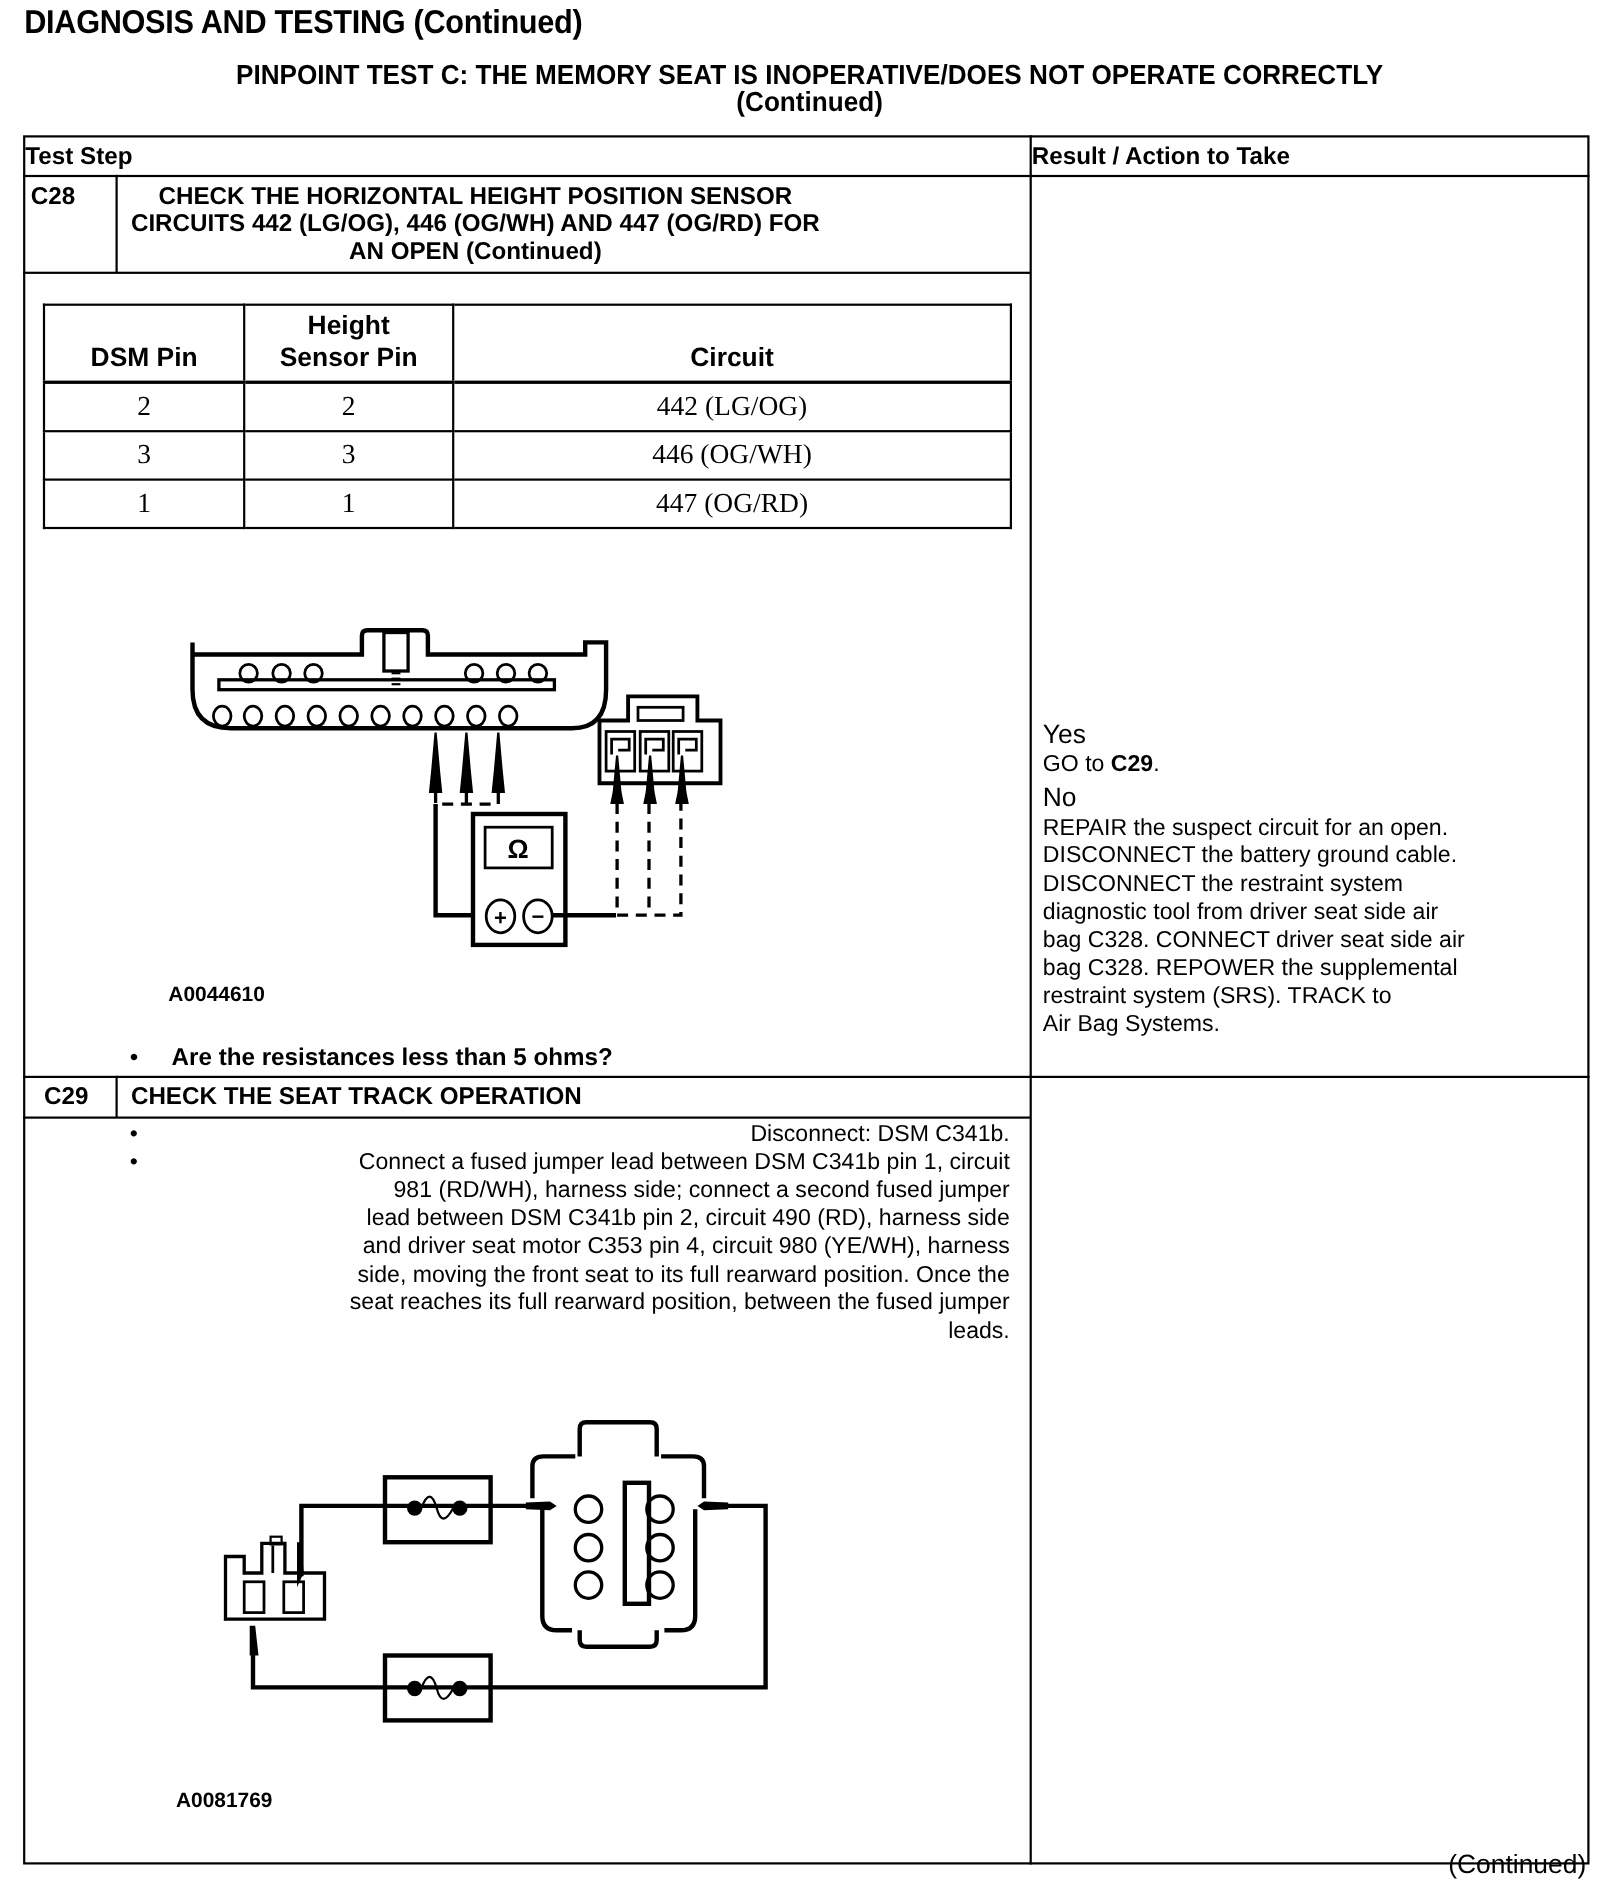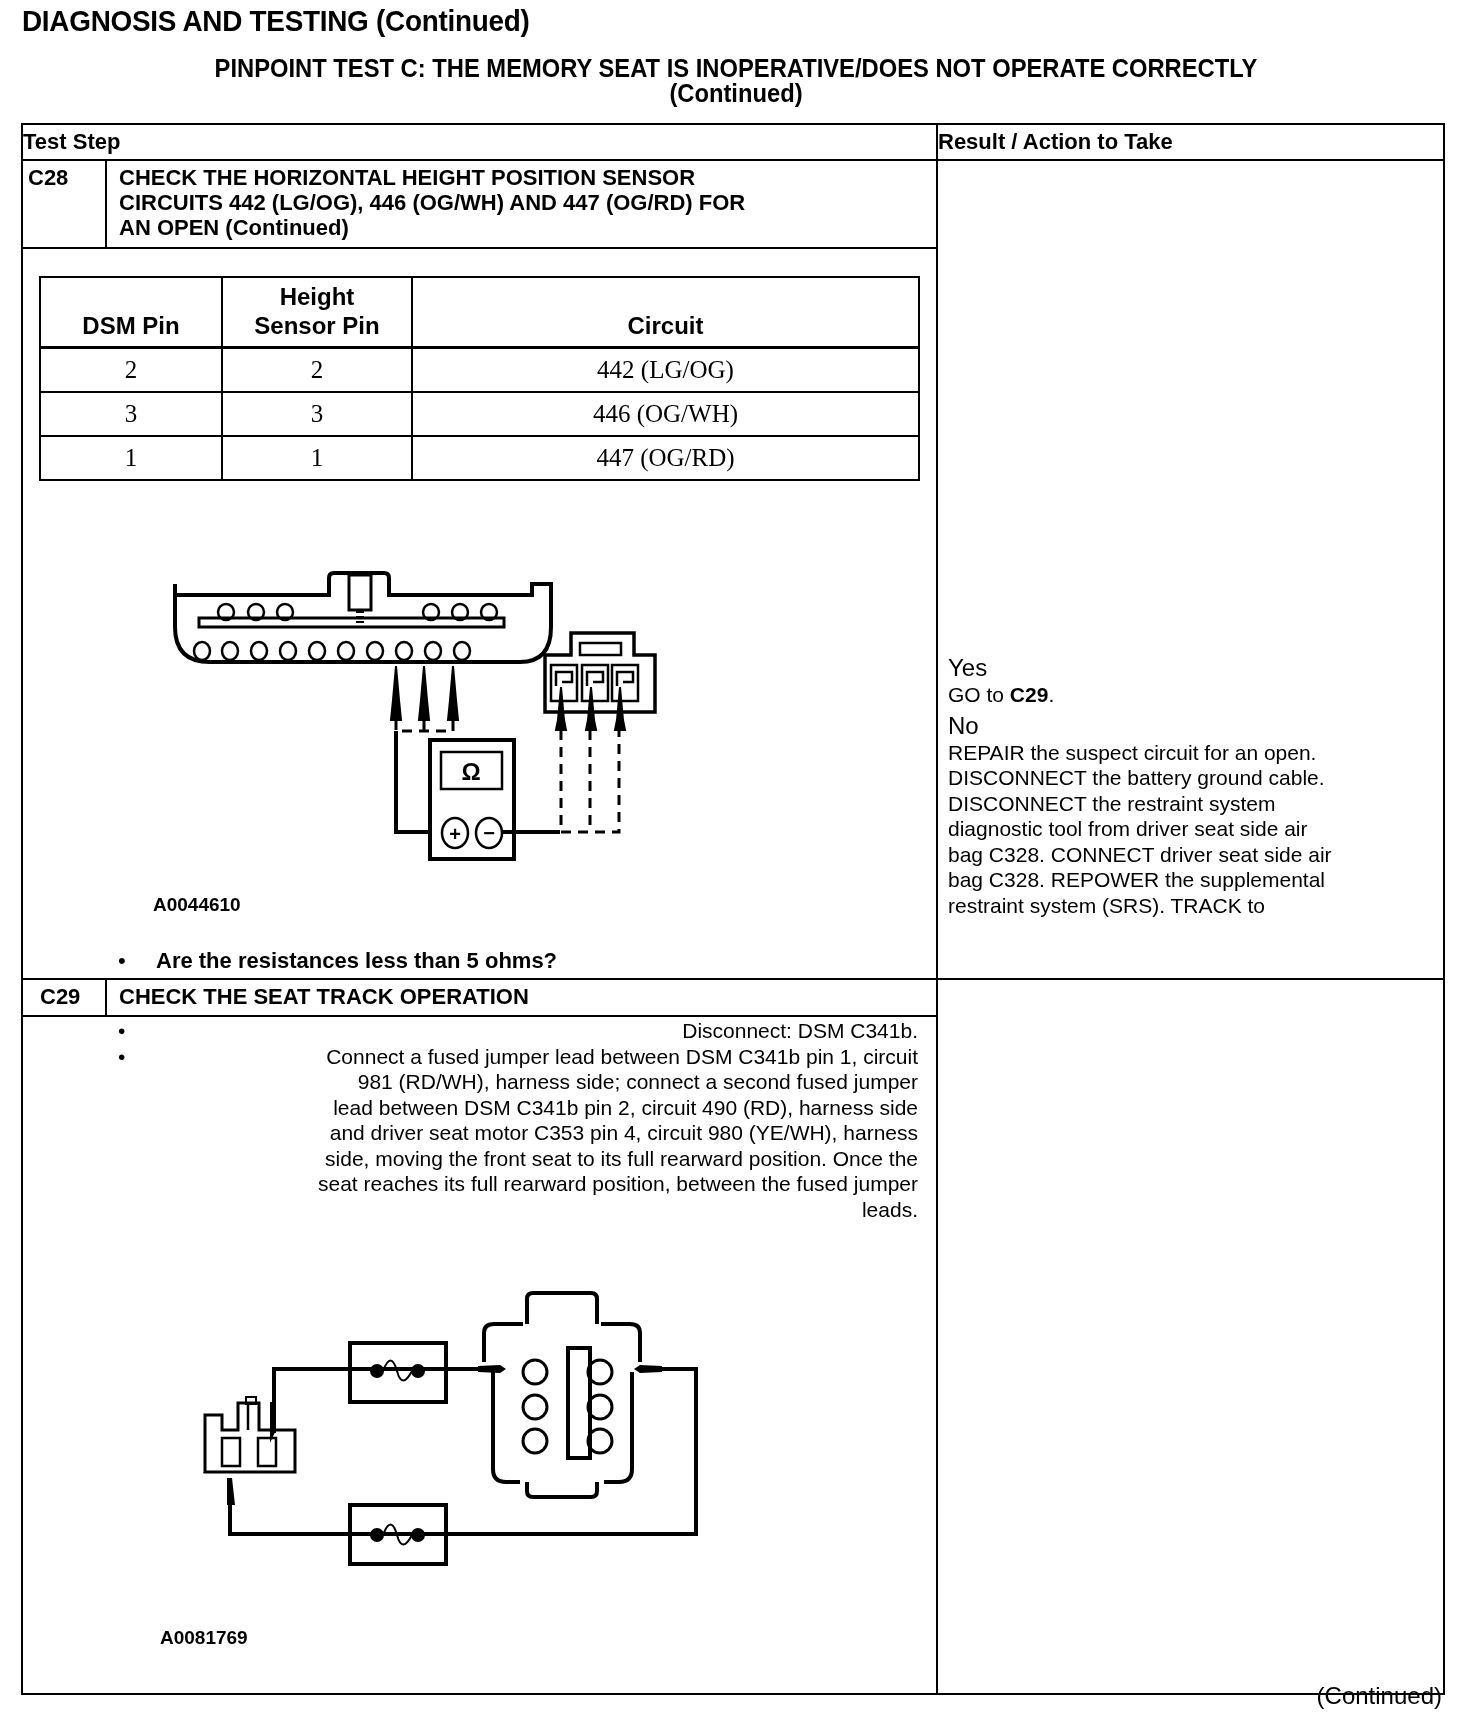--- a/index.html
+++ b/index.html
@@ -39,21 +39,21 @@
 
 <div class="vline" style="left:936px; top:123px; height:1572px;"></div>
 
 <div class="hline" style="left:21px; top:159px; width:1424px;"></div>
 <div class="colhead" style="left:23px; width:913px;">Test Step</div>
 <div class="colhead" style="left:938px; width:507px;">Result / Action to Take</div>
 
 <div class="vline" style="left:105px; top:159px; height:89px;"></div>
 <div class="hline" style="left:21px; top:247px; width:916px;"></div>
 <div class="stepno" style="left:28px; top:165px;">C28</div>
-<div class="steptitle" style="left:119px; top:165px;">
+<div class="steptitle" style="left:119px; top:165px;text-align:center;">
   <div>CHECK THE HORIZONTAL HEIGHT POSITION SENSOR</div>
   <div>CIRCUITS 442 (LG/OG), 446 (OG/WH) AND 447 (OG/RD) FOR</div>
   <div>AN OPEN (Continued)</div>
 </div>
 
 <table class="pins">
   <thead>
     <tr>
       <th style="width:168px;"><span>DSM Pin</span></th>
       <th style="width:176px;"><span>Height</span><br><span>Sensor Pin</span></th>
@@ -162,20 +162,21 @@
   <div><span>GO to </span><b>C29</b><span>.</span></div>
   <div class="lbl" style="margin-top:4px;">No</div>
   <div>
     <div>REPAIR the suspect circuit for an open.</div>
     <div>DISCONNECT the battery ground cable.</div>
     <div>DISCONNECT the restraint system</div>
     <div>diagnostic tool from driver seat side air</div>
     <div>bag C328. CONNECT driver seat side air</div>
     <div>bag C328.  REPOWER the supplemental</div>
     <div>restraint system (SRS). TRACK to</div>
+    <div>Air Bag Systems.</div>
   </div>
 </div>
 
 <div class="hline" style="left:21px; top:978px; width:1424px;"></div>
 <div class="vline" style="left:105px; top:978px; height:38px;"></div>
 <div class="hline" style="left:21px; top:1015px; width:916px;"></div>
 <div class="stepno" style="left:40px; top:984px;">C29</div>
 <div class="steptitle" style="left:119px; top:984px;">CHECK THE SEAT TRACK OPERATION</div>
 
 <div class="stepbody" style="left:118px; top:1018px; width:800px;text-align:right;">

